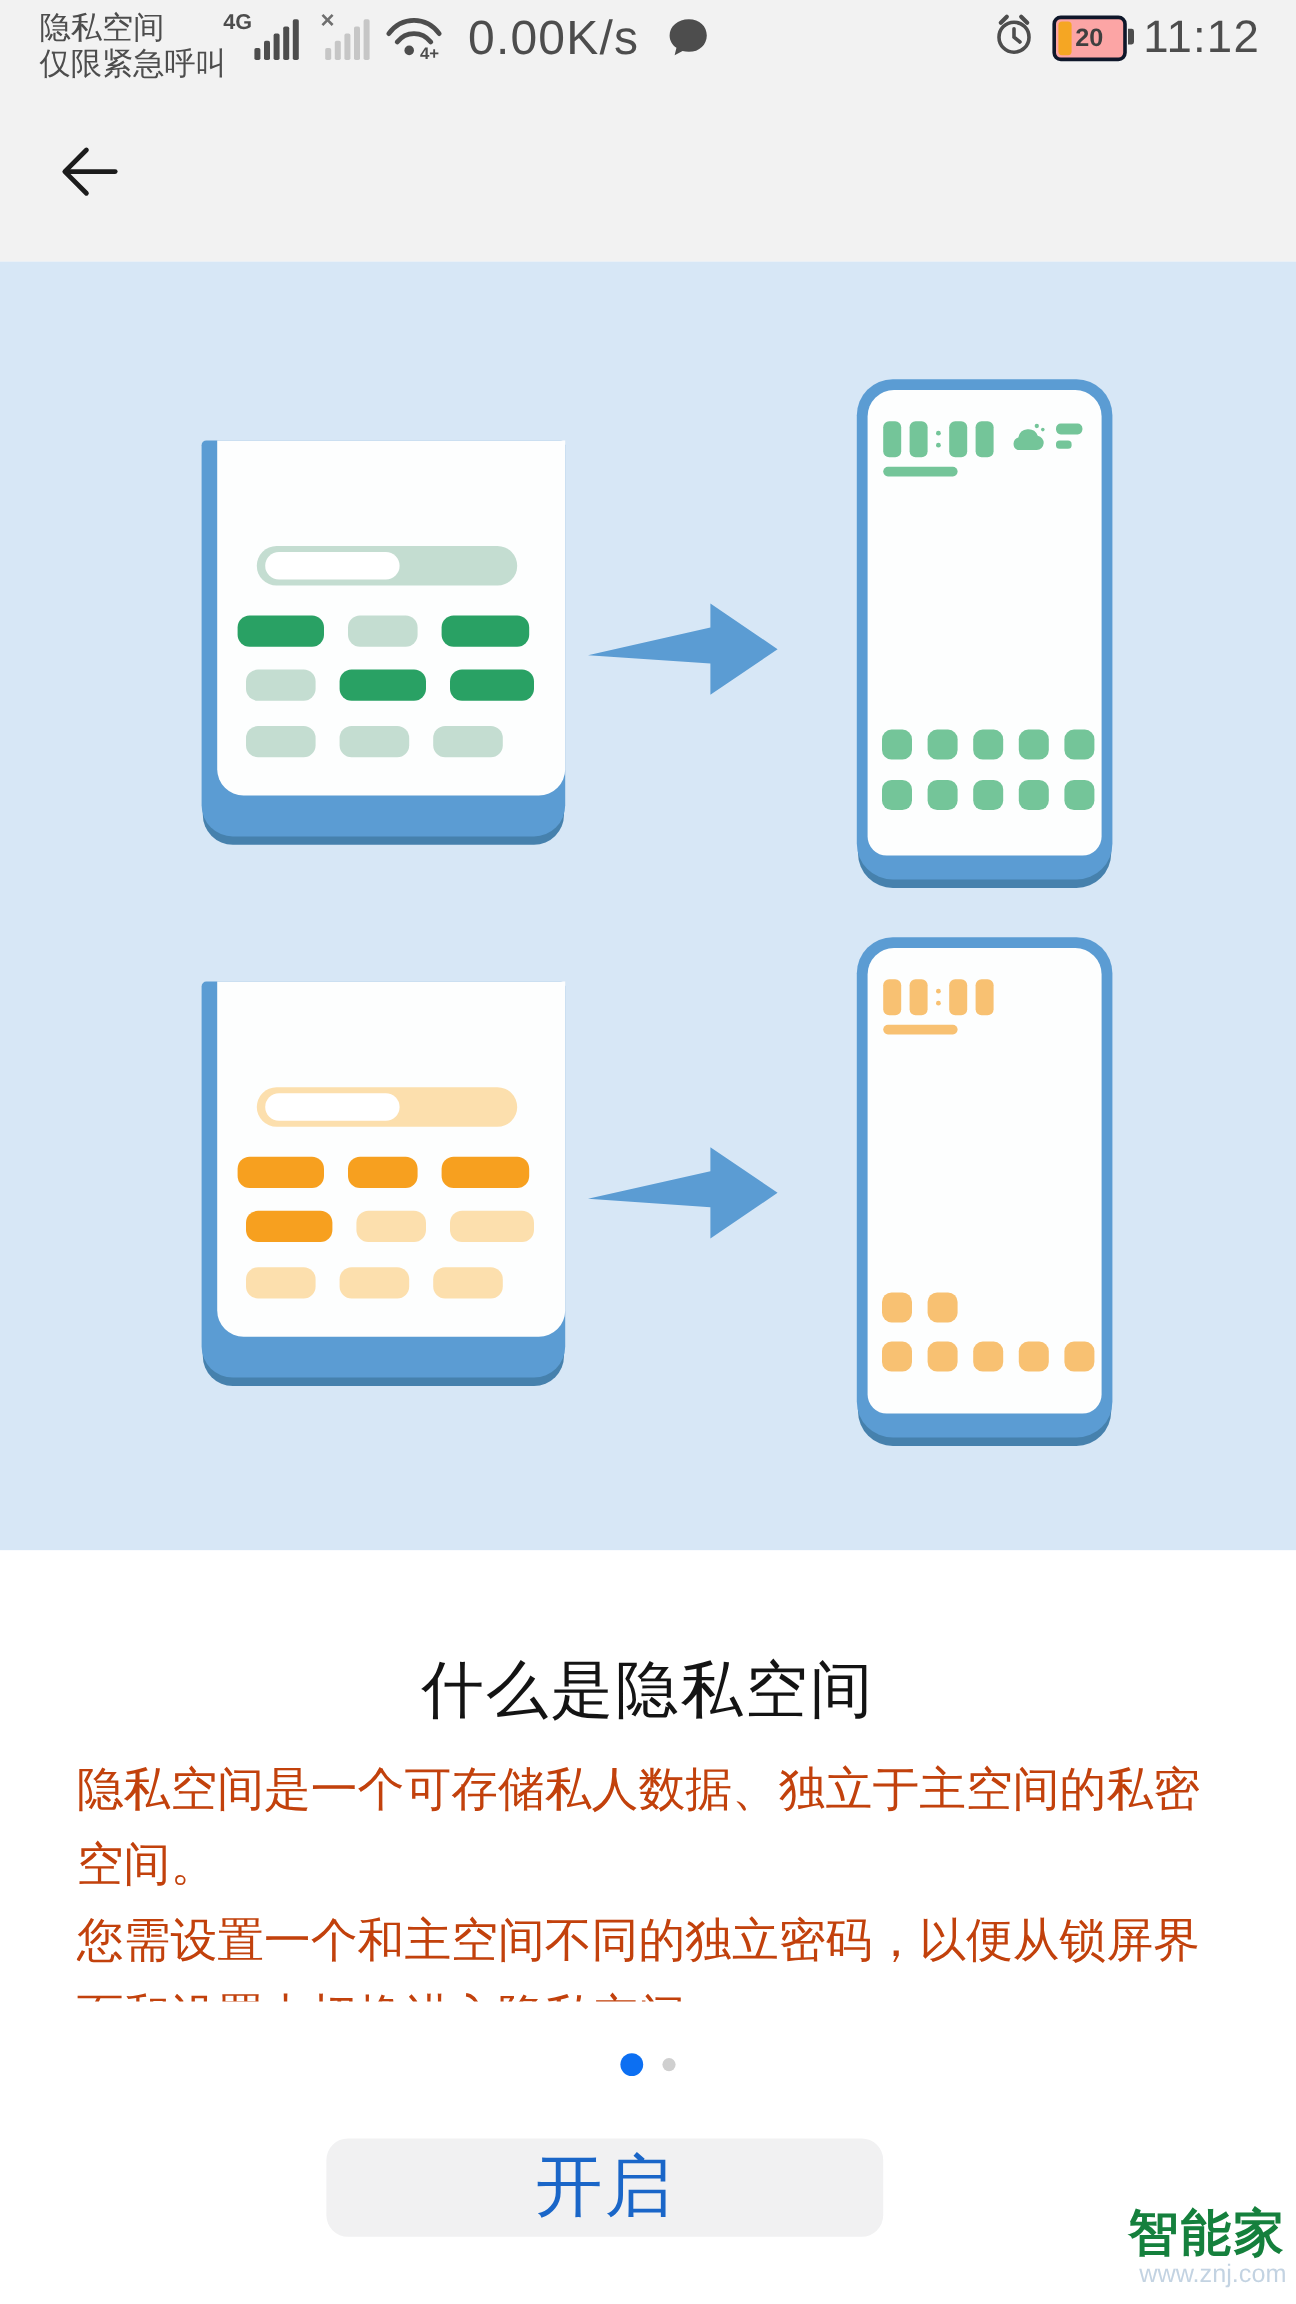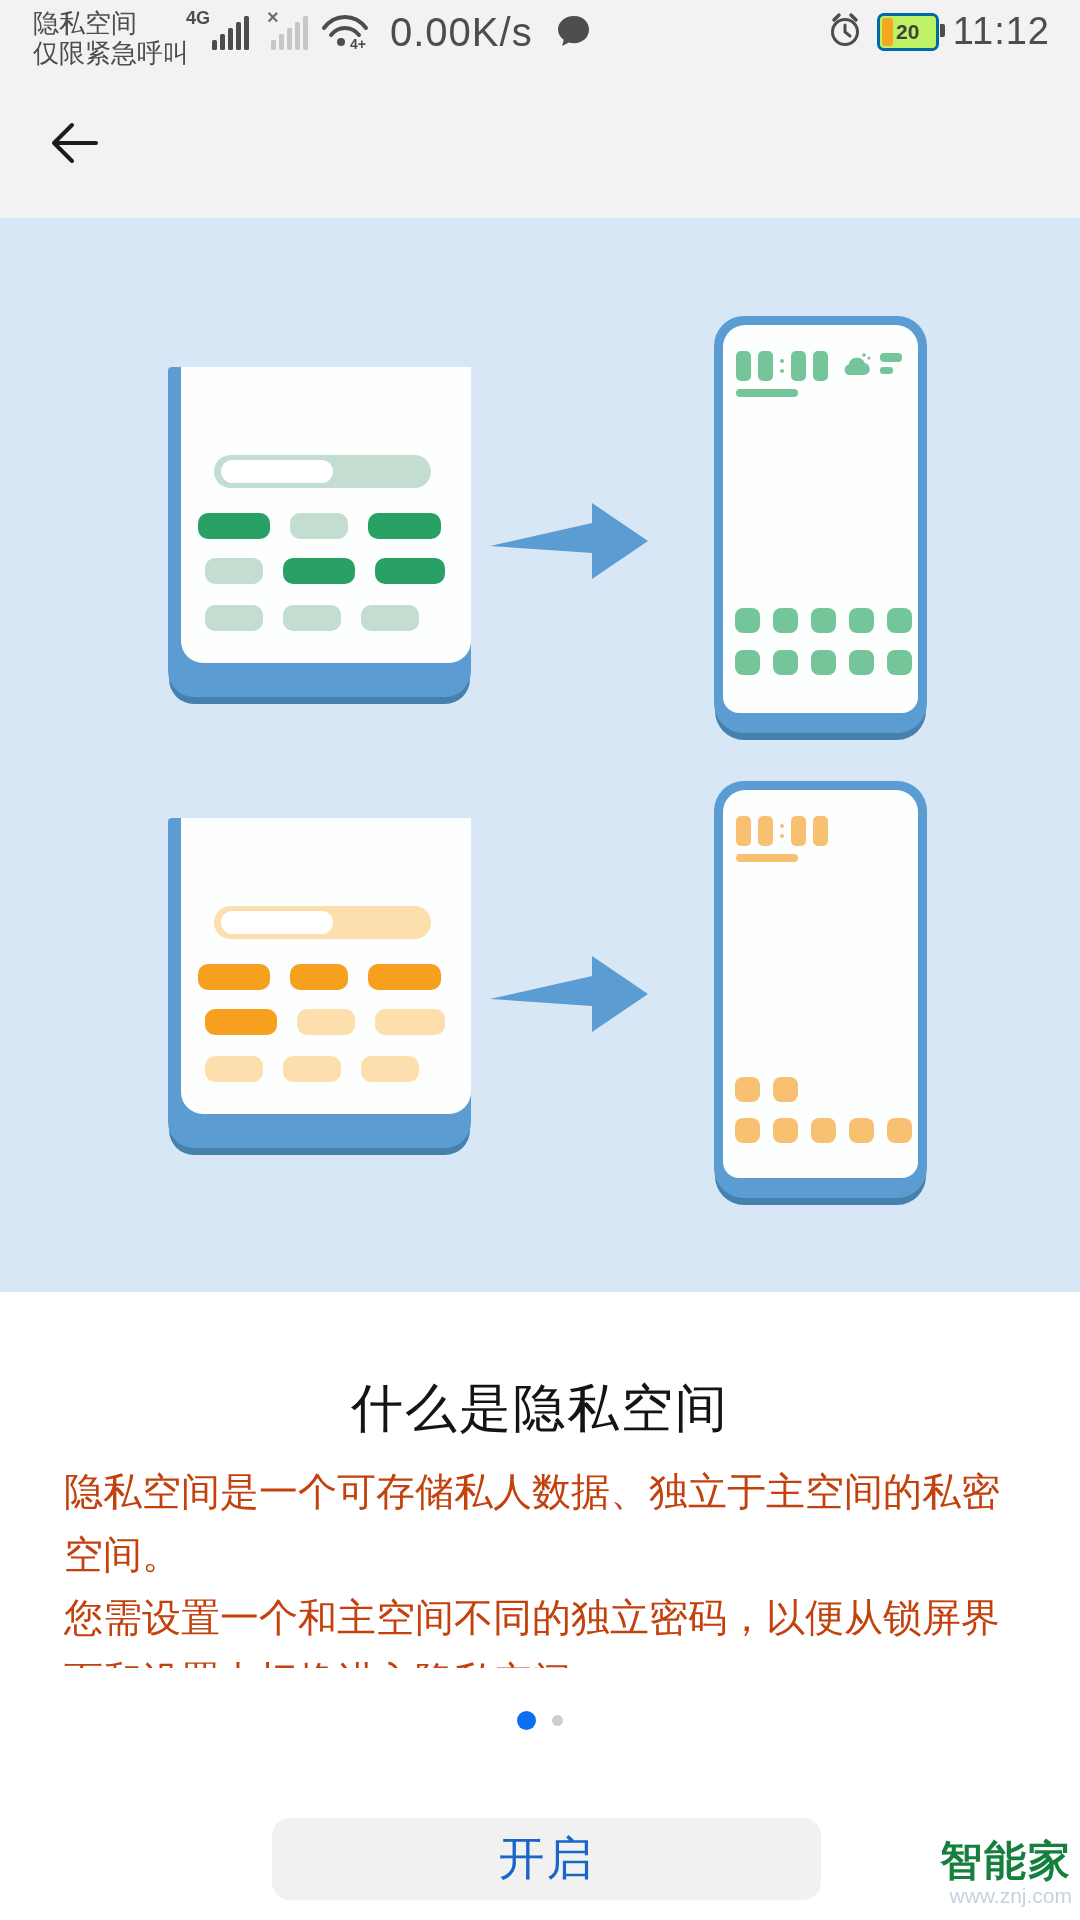--- a/index.html
+++ b/index.html
@@ -13,21 +13,21 @@
   .sig{position:relative;display:flex;align-items:flex-end;gap:3px;height:34px;padding-top:4px;}
   .sig .bar{width:5px;border-radius:1.5px;background:#4d4d4d;}
   .sig.dim .bar{background:#c6c6c6;}
   .sig .tag{position:absolute;left:-26px;top:-4px;font-size:18px;font-weight:bold;color:#4d4d4d;}
   .sig .xtag{position:absolute;left:-4px;top:-6px;font-size:20px;font-weight:bold;color:#6f6f6f;}
   .h1{height:10px}.h2{height:16px}.h3{height:22px}.h4{height:28px}.h5{height:34px}
   .wifi{position:relative;width:52px;height:40px;}
   .speed{font-size:40px;color:#4d4d4d;letter-spacing:1px;margin-left:6px;align-self:center;}
   .bubble{align-self:center;margin-left:8px;}
   .sb-right{position:absolute;right:30px;top:10px;display:flex;align-items:center;gap:14px;}
-  .battery{position:relative;width:56px;height:32px;border:3px solid #0369a1;border-radius:7px;background:#bef264;}
+  .battery{position:relative;width:56px;height:32px;border:3px solid #0f172a;border-radius:7px;background:#fca5a5;}
   .battery .fill{position:absolute;left:2px;top:2px;bottom:2px;width:11px;background:#f5a623;border-radius:3px;}
   .battery .pct{position:absolute;inset:0;display:flex;align-items:center;justify-content:center;
     font-size:21px;font-weight:bold;color:#3f3f3f;}
   .battery .cap{position:absolute;right:-9px;top:8px;width:5px;height:13px;background:#4d4d4d;border-radius:0 2px 2px 0;}
   .clock-time{font-size:38px;color:#4d4d4d;letter-spacing:1px;}
   .header-row{position:absolute;left:0;top:88px;width:1080px;height:110px;display:flex;align-items:center;}
   .back-btn{margin-left:44px;width:60px;height:60px;display:flex;align-items:center;justify-content:center;cursor:pointer;}
   .page-title{margin-left:32px;font-size:46px;color:#1c1c1c;font-weight:500;letter-spacing:1px;}
 
   
@@ -71,23 +71,23 @@
   .info{position:absolute;top:1292px;left:0;width:1080px;height:628px;background:#ffffff;}
   .info-heading{position:absolute;top:82px;left:0;width:100%;text-align:center;
     font-size:52px;color:#141414;font-weight:500;letter-spacing:2px;}
   .info-body{position:absolute;top:168px;left:64px;width:952px;height:208px;overflow:hidden;
     font-size:39px;line-height:63px;color:#c2410c;}
   .info-body p{margin:0;}
   .pager{position:absolute;top:416px;left:0;width:100%;height:24px;display:flex;
     align-items:center;justify-content:center;gap:16px;}
   .dot-active{width:19px;height:19px;border-radius:50%;background:#0c6ff2;}
   .dot-idle{width:11px;height:11px;border-radius:50%;background:#cfcfcf;}
-  .enable-btn{position:absolute;top:490px;left:272px;width:549px;height:82px;background:#f1f1f2;
+  .enable-btn{position:absolute;top:490px;left:272px;width:464px;height:82px;background:#f1f1f2;
     border:none;border-radius:18px;display:flex;align-items:center;justify-content:center;
-    font-size:46px;color:#1a66c8;font-family:"Liberation Sans",sans-serif;cursor:pointer;letter-spacing:2px;margin-top:36px;}
+    font-size:56px;color:#1a66c8;font-family:"Liberation Sans",sans-serif;cursor:pointer;letter-spacing:2px;}
 
   
   .watermark{position:absolute;right:8px;top:1838px;text-align:right;line-height:1.1;}
   .wm-brand{font-size:42px;font-weight:bold;color:#15803d;letter-spacing:2px;}
   .wm-site{font-size:21px;color:#c3d3e2;}
 </style>
 </head>
 <body>
 
 <div class="screen">

